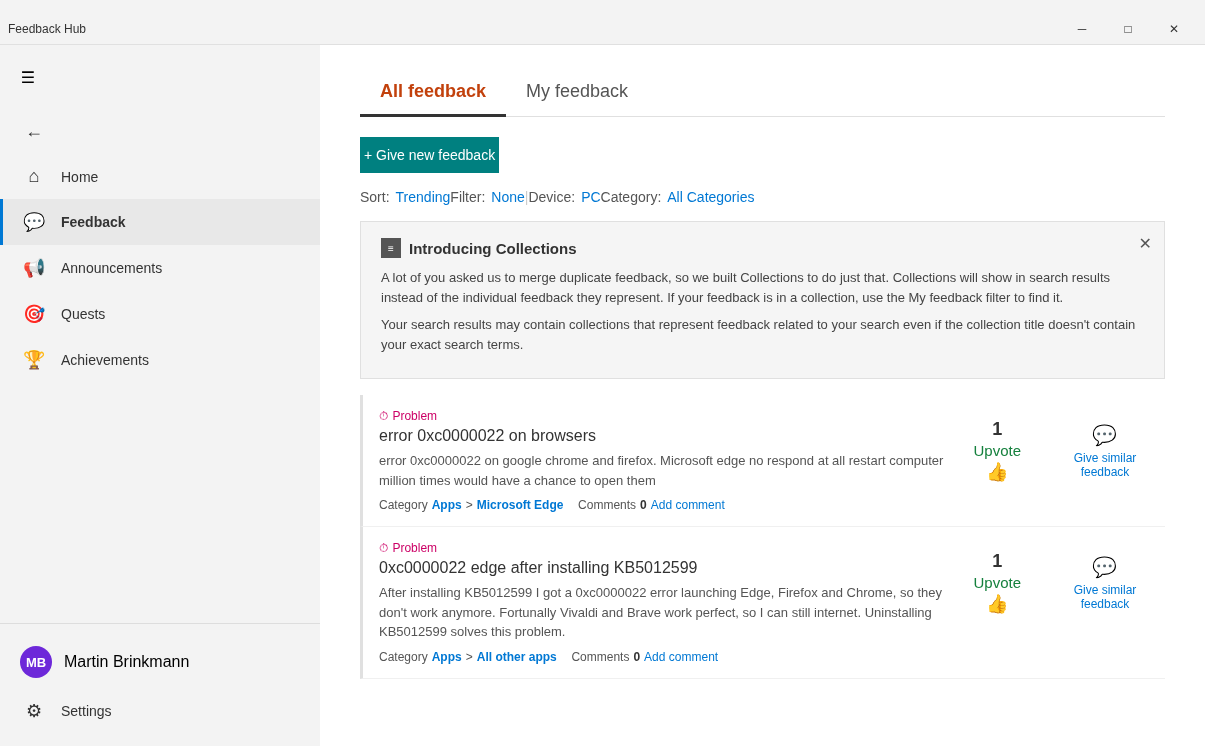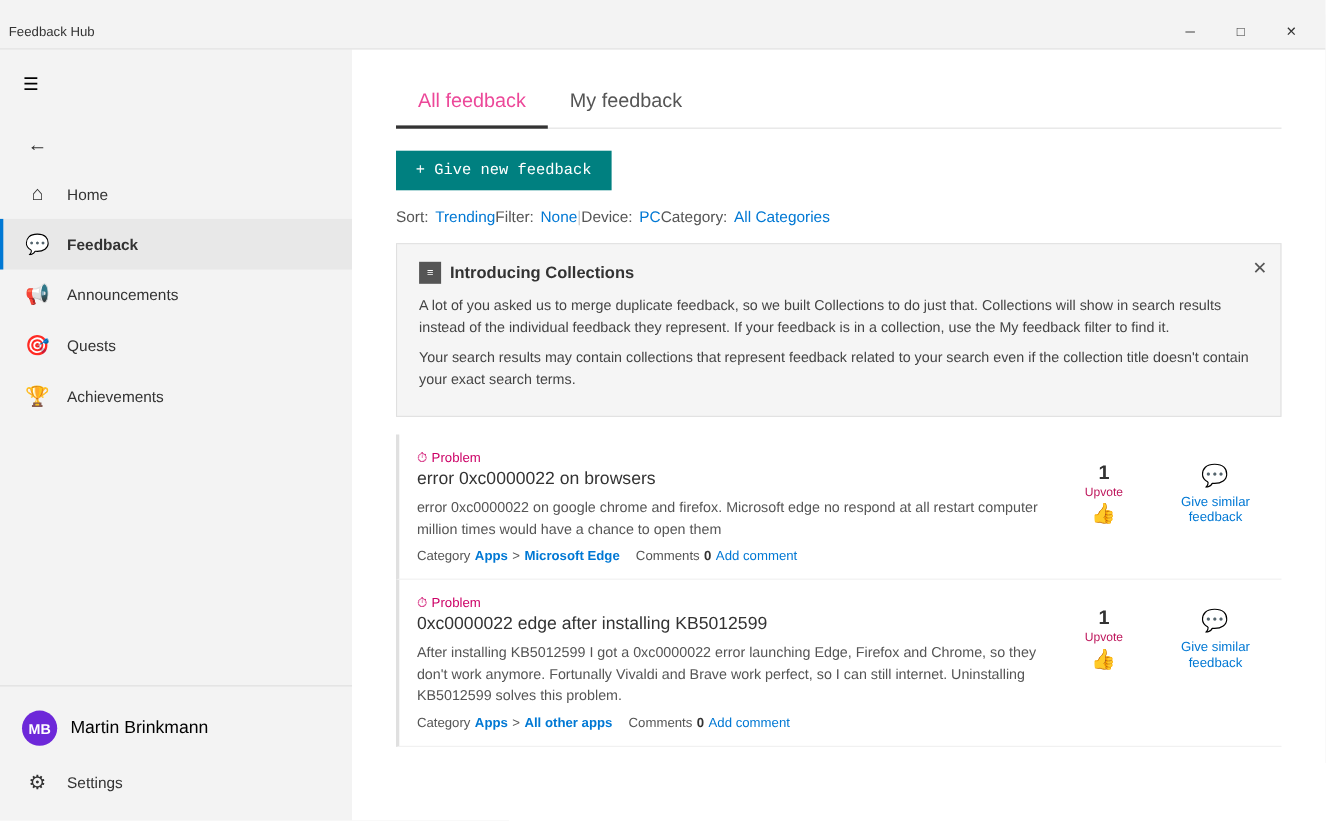--- a/index.html
+++ b/index.html
@@ -137,23 +137,23 @@
     }
     .tab {
       padding: 12px 20px;
       font-size: 18px;
       cursor: pointer;
       color: #555;
       border-bottom: 3px solid transparent;
       margin-bottom: -1px;
     }
     .tab.active {
-      color: #ec4899;
+      color: #c2410c;
       border-bottom: 3px solid #333;
-      font-weight: 400;
+      font-weight: 700;
     }
 
     
     .search-row {
       display: flex;
       gap: 12px;
       margin-bottom: 16px;
     }
     .search-container {
       flex: 1;
@@ -172,28 +172,27 @@
       background: transparent;
     }
     .search-icon {
       color: #555;
       font-size: 14px;
     }
     .give-feedback-btn {
       background: #008080;
       color: white;
       border: none;
-      padding: 10px 18px;
+      padding: 10px 4px;
       font-size: 14px;
       cursor: pointer;
       display: flex;
       align-items: center;
       gap: 6px;
       white-space: nowrap;
-      font-family: Liberation Mono, monospace;
     }
 
     
     .filter-row {
       display: flex;
       align-items: center;
       margin-bottom: 16px;
       font-size: 14px;
     }
     .filter-group {
@@ -299,22 +298,22 @@
       align-items: center;
       gap: 2px;
       margin-right: 24px;
     }
     .upvote-count {
       font-size: 18px;
       font-weight: 600;
       color: #333;
     }
     .upvote-label {
-      font-size: 11px;
-      color: #be185d;
+      font-size: 15px;
+      color: #15803d;
     }
     .upvote-icon {
       font-size: 18px;
       color: #0078d4;
       cursor: pointer;
     }
     .give-similar {
       display: flex;
       flex-direction: column;
       align-items: center;

